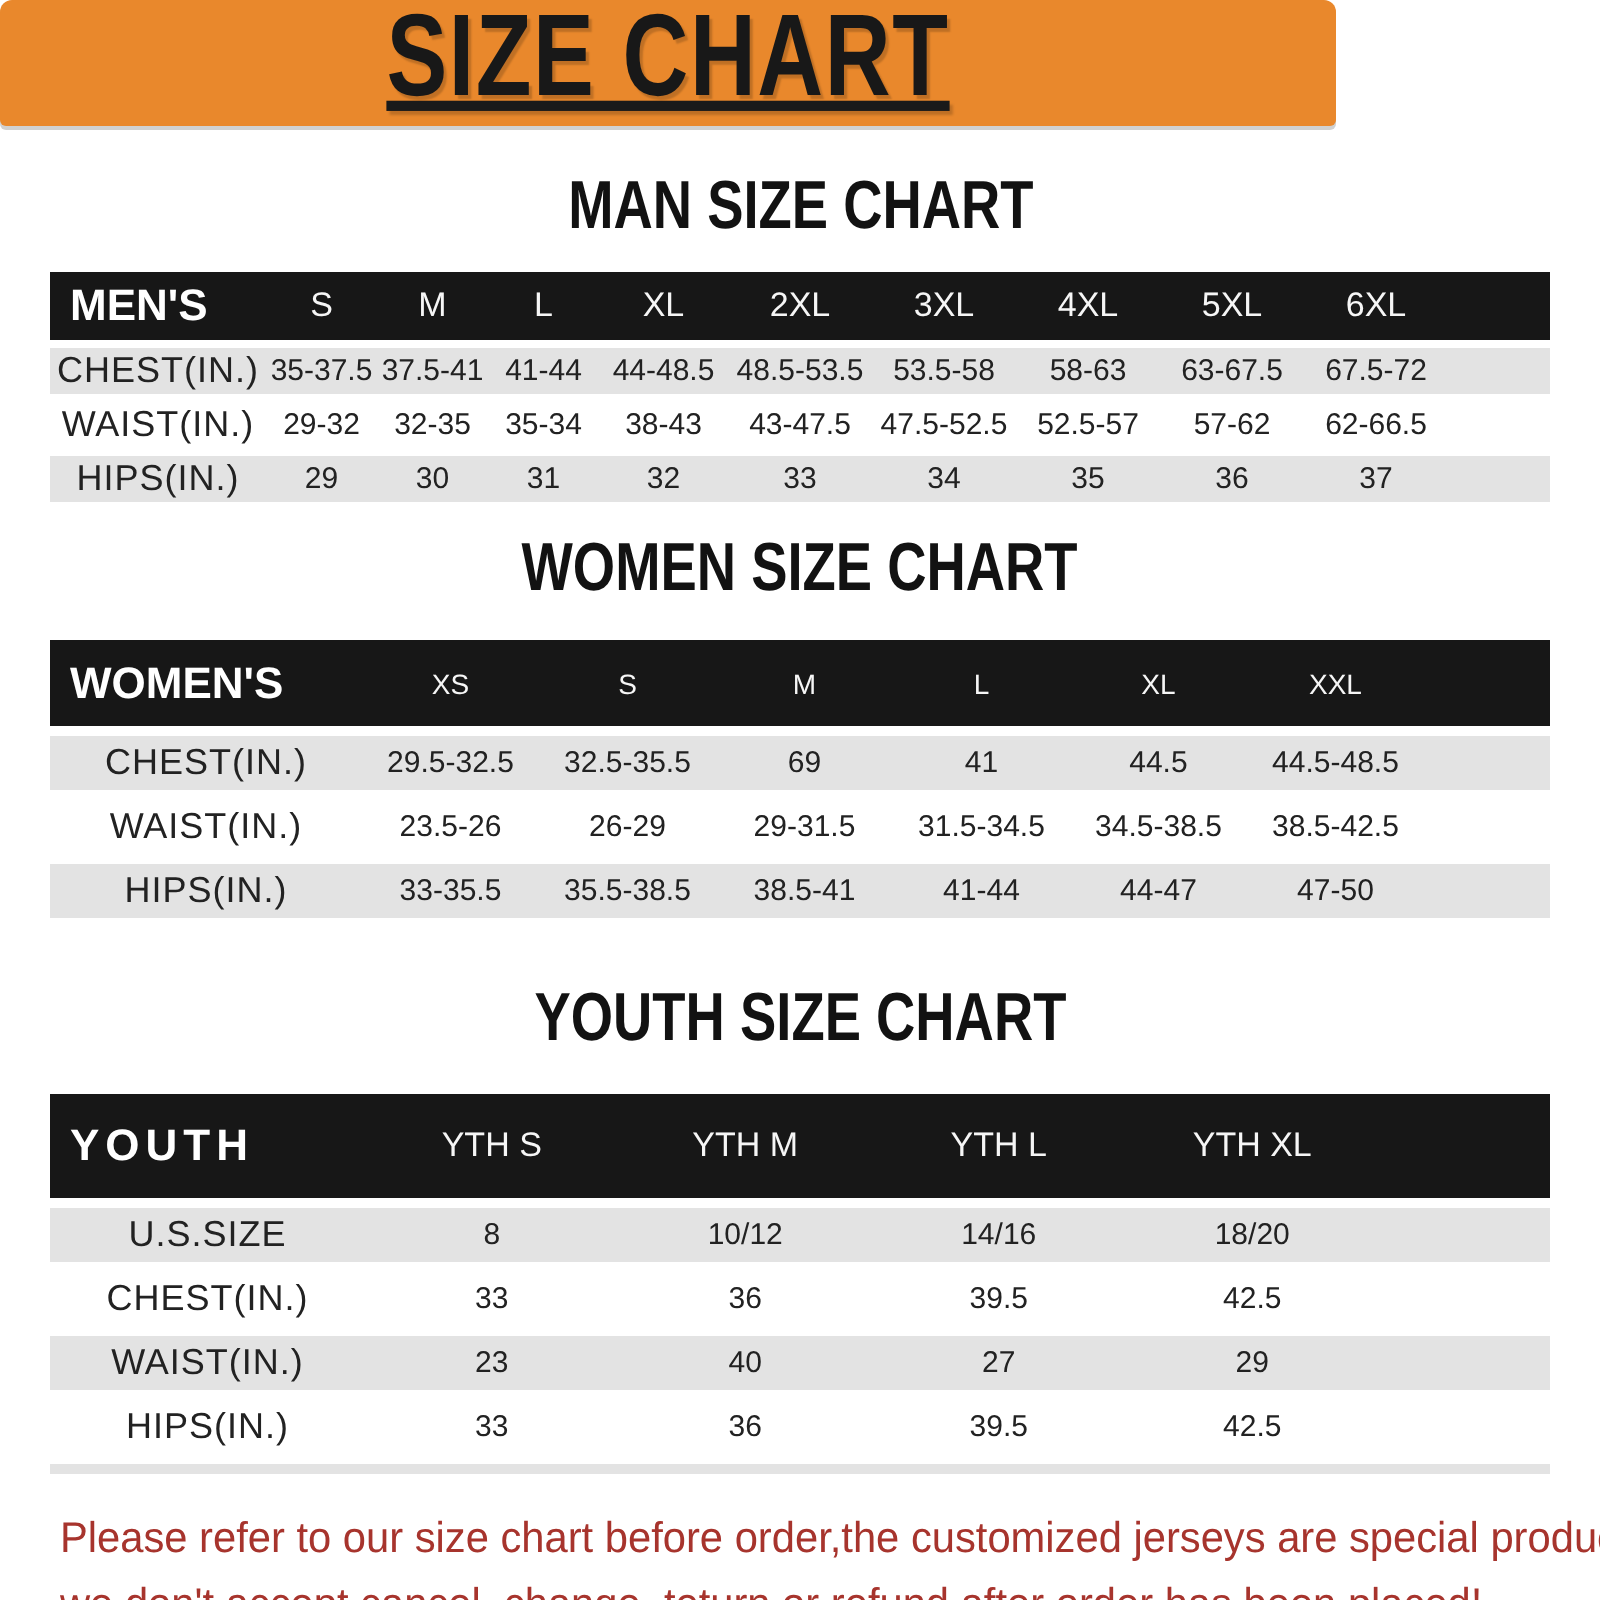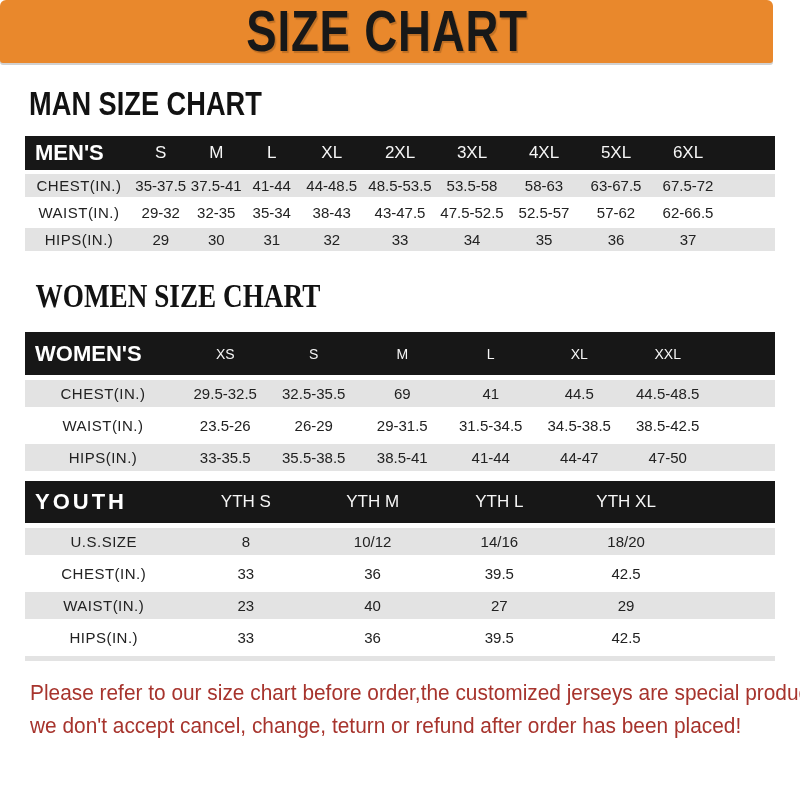--- a/index.html
+++ b/index.html
@@ -14,90 +14,91 @@
   body{
     background:#ffffff;
     font-family:"Liberation Sans", sans-serif;
     color:var(--ink);
     overflow:hidden;
   }
   .page{width:800px;height:800px;position:relative;}
 
   
   .banner{
-    width:773px;height:63px;
+    width:668px;height:63px;
     background:var(--banner-bg);
-    display:flex;align-items:center;justify-content:center;
+    display:flex;justify-content:center;
     border-radius:6px 6px 3px 3px;
     box-shadow:0 2px 0 rgba(0,0,0,0.18);
+    text-decoration:underline;
   }
   .banner-title{
     display:inline-block;
     font-size:57px;line-height:57px;
     font-weight:bold;
     letter-spacing:1px;
     transform:scaleX(0.80) scaleY(1.02);
     color:#181818;
     text-shadow:2px 2px 1px rgba(0,0,0,0.18);
     white-space:nowrap;
   }
 
   
-  .section-title-wrap{text-align:left;}
+  .section-title-wrap{text-align:center;}
   .section-title{
     display:inline-block;
     font-size:34px;line-height:34px;
     font-weight:bold;
     transform:scaleX(0.80);
     color:#121212;
     white-space:nowrap;
   }
   .sec-men  .section-title-wrap{margin-top:23px;margin-bottom:12px;}
-  .sec-women .section-title-wrap{margin-top:24px;margin-bottom:14px;font-family:Liberation Serif, serif;}
+  .sec-women .section-title-wrap{margin-top:12px;margin-bottom:14px;}
   .sec-youth .section-title-wrap{margin-top:28px;margin-bottom:16px;}
 
   
   table.size-table{
     width:750px;margin:0 auto;
     table-layout:fixed;
     border-collapse:separate;
     border-spacing:0 5px;
   }
   table.men{border-spacing:0 4px;}
   thead th{
     background:var(--bar-bg);
     color:#f6f6f6;
     font-weight:400;
     font-size:17px;
     text-align:center;
     vertical-align:middle;
   }
   .men thead th{height:34px;}
   .women thead th{height:43px;font-size:14px;}
-  .youth thead th{height:42px;}
+  .youth thead th{height:52px;}
   thead th.label-col{
     font-weight:bold;
     font-size:22px;
     text-align:left;
     padding-left:10px;
     color:#ffffff;
   }
   .youth thead th.label-col{letter-spacing:3px;}
   tbody td{
     font-size:15px;
     text-align:center;
     vertical-align:middle;
     color:#222222;
     white-space:nowrap;
   }
   .men tbody td{height:23px;}
   .women tbody td,.youth tbody td{height:27px;}
   tbody tr:nth-child(odd) td{background:var(--stripe);}
   tbody tr:nth-child(even) td{background:#ffffff;}
-  tbody td.label-col{font-size:15px;letter-spacing:0.5px;}
+  tbody td.label-col{font-size:18px;letter-spacing:0.5px;}
 
   
   .men .label-col{width:14.4%;}
   .men th:nth-child(2),.men th:nth-child(3),.men th:nth-child(4){width:7.4%;}
   .men th:nth-child(5){width:8.6%;}
   .men th:nth-child(6),.men th:nth-child(7),.men th:nth-child(8),
   .men th:nth-child(9),.men th:nth-child(10){width:9.6%;}
   .women .label-col{width:20.8%;margin-left:36px;}
   .women th:nth-child(n+2):nth-child(-n+7){width:11.8%;}
   .youth .label-col{width:21%;}
@@ -241,20 +242,23 @@
               <td>41-44</td>
               <td>44-47</td>
               <td>47-50</td>
               <td class="filler"></td>
             </tr>
           </tbody>
       </table>
     </section>
 
     <section class="sec-youth">
+      <div class="section-title-wrap">
+        <h2 class="section-title">YOUTH SIZE CHART</h2>
+      </div>
       <table class="size-table youth">
         <thead>
             <tr>
               <th class="label-col">YOUTH</th>
               <th>YTH S</th>
               <th>YTH M</th>
               <th>YTH L</th>
               <th>YTH XL</th>
               <th class="filler"></th>
             </tr>

